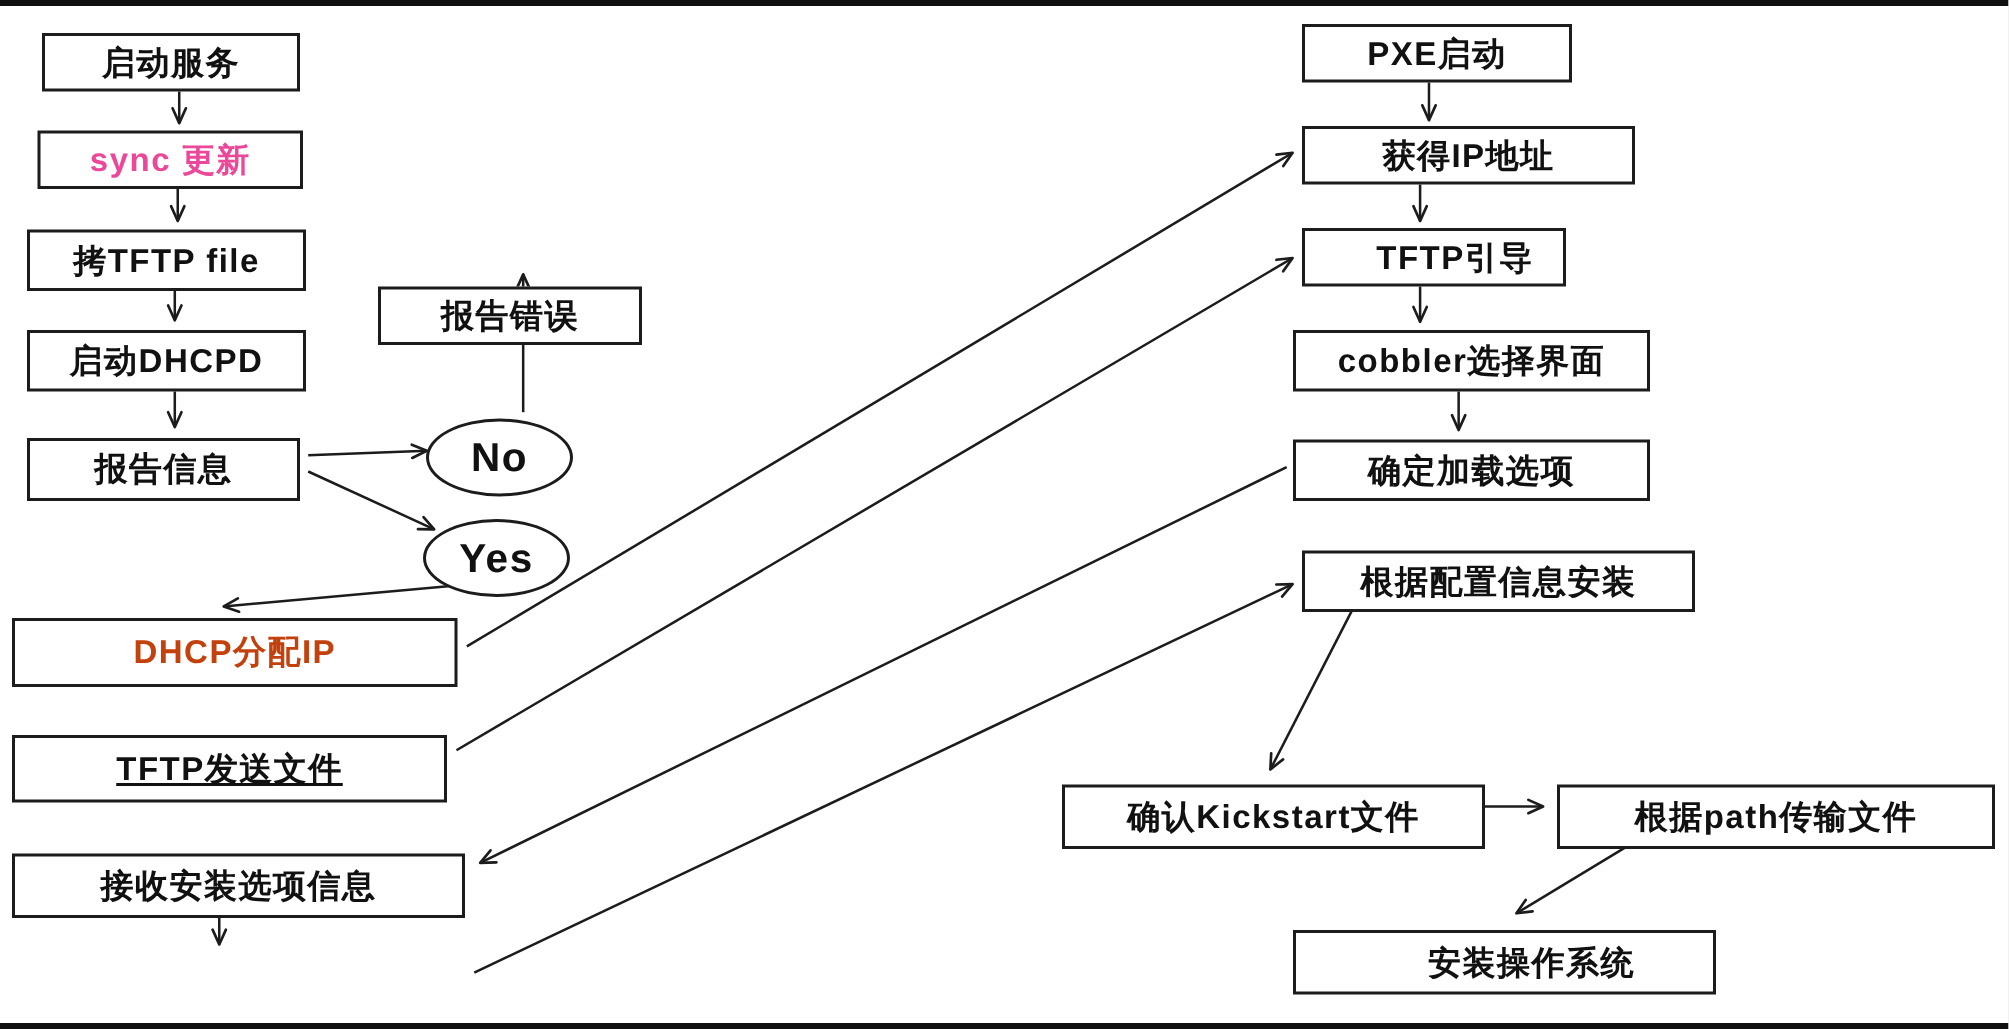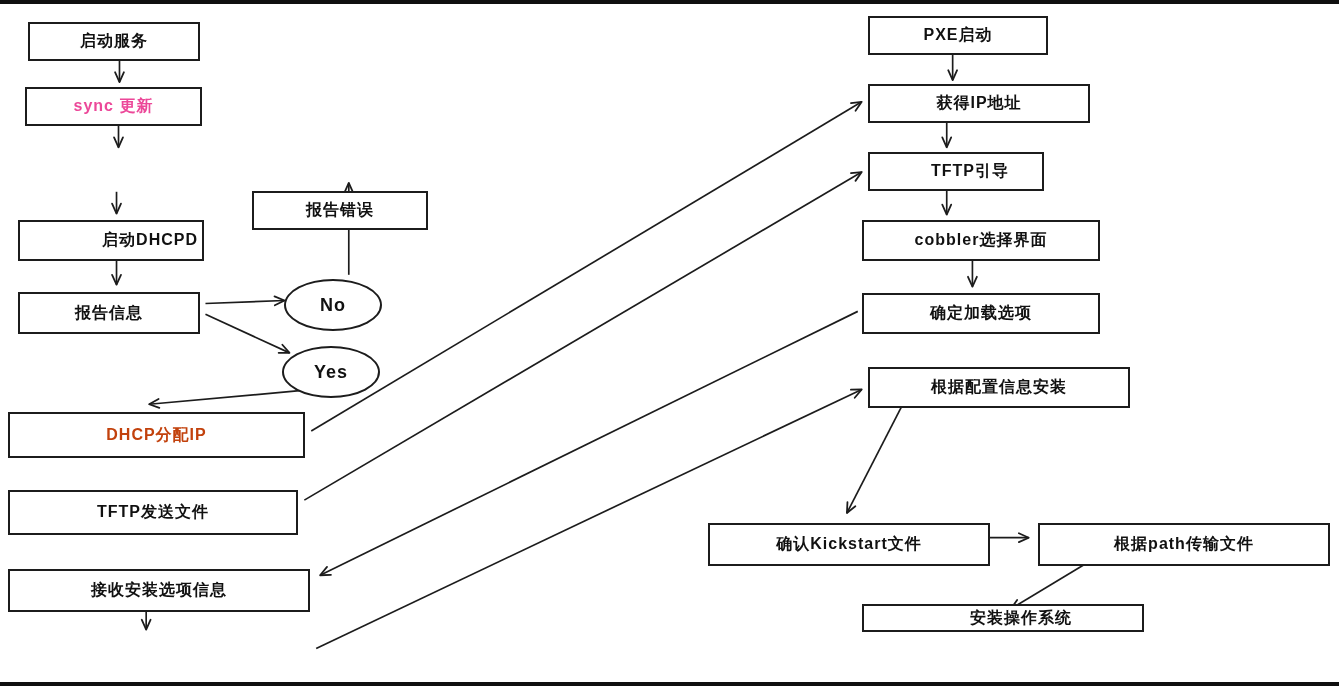--- a/index.html
+++ b/index.html
@@ -30,27 +30,27 @@
     position: absolute;
     box-sizing: border-box;
     background: #ffffff;
     border: 2px solid #1c1c1c;
     display: flex;
     align-items: center;
     justify-content: center;
     text-align: center;
     color: #111111;
     font-weight: bold;
-    font-size: 16px;
+    font-size: 22px;
     letter-spacing: 1px;
     white-space: nowrap;
   }
   .node.ellipse {
     border-radius: 50%;
-    font-size: 18px;
+    font-size: 27px;
     text-align: right;
   }
   .node-label {
     padding: 0 4px;
   }
 </style>
 </head>
 <body>
 
 <div class="stage">
@@ -83,39 +83,42 @@
         <line x1="1096" y1="563" x2="1015" y2="612" stroke="#1c1c1c" stroke-width="1.7" marker-end="url(#arrowhead)"></line>
       </g>
   </svg>
 
 <div class="node rect" style="left: 28px; top: 18px; width: 172px; height: 39px; border-color: rgb(28, 28, 28); background: rgb(255, 255, 255); color: rgb(17, 17, 17);">
       <span class="node-label">启动服务</span>
     </div>
     <div class="node rect" style="left: 25px; top: 83px; width: 177px; height: 39px; border-color: rgb(28, 28, 28); background: rgb(255, 255, 255); color: #ec4899;">
       <span class="node-label">sync 更新</span>
     </div>
-    <div class="node rect" style="left: 18px; top: 216px; width: 186px; height: 41px; border-color: rgb(28, 28, 28); background: rgb(255, 255, 255); color: rgb(17, 17, 17); justify-content: flex-end;">
+    <div class="node rect" style="left: 18px; top: 149px; width: 186px; height: 41px; border-color: rgb(28, 28, 28); background: rgb(255, 255, 255); color: rgb(17, 17, 17);">
+      <span class="node-label">拷TFTP file</span>
+    </div>
+    <div class="node rect" style="left: 18px; top: 216px; width: 186px; height: 41px; border-color: rgb(28, 28, 28); background: rgb(255, 255, 255); color: rgb(17, 17, 17);">
       <span class="node-label">启动DHCPD</span>
     </div>
     <div class="node rect" style="left: 18px; top: 288px; width: 182px; height: 42px; border-color: rgb(28, 28, 28); background: rgb(255, 255, 255); color: rgb(17, 17, 17);">
       <span class="node-label">报告信息</span>
     </div>
     <div class="node rect" style="left: 252px; top: 139px; width: 176px; height: 39px; border-color: rgb(28, 28, 28); background: rgb(255, 255, 255); color: rgb(17, 17, 17); margin-top: 48px;">
       <span class="node-label">报告错误</span>
     </div>
     <div class="node ellipse" style="left: 284px; top: 275px; width: 98px; height: 52px; border-color: rgb(28, 28, 28); background: rgb(255, 255, 255); color: rgb(17, 17, 17);">
       <span class="node-label">No</span>
     </div>
     <div class="node ellipse" style="left: 282px; top: 342px; width: 98px; height: 52px; border-color: rgb(28, 28, 28); background: rgb(255, 255, 255); color: rgb(17, 17, 17);">
       <span class="node-label">Yes</span>
     </div>
     <div class="node rect" style="left: 8px; top: 408px; width: 297px; height: 46px; border-color: rgb(28, 28, 28); background: rgb(255, 255, 255); color: #c2410c;">
       <span class="node-label">DHCP分配IP</span>
     </div>
-    <div class="node rect" style="left: 8px; top: 486px; width: 290px; height: 45px; border-color: rgb(28, 28, 28); background: rgb(255, 255, 255); color: rgb(17, 17, 17);">
+    <div class="node rect" style="left: 8px; top: 486px; width: 290px; height: 45px; border-color: rgb(28, 28, 28); background: rgb(255, 255, 255); color: rgb(17, 17, 17); text-decoration: underline;">
       <span class="node-label">TFTP发送文件</span>
     </div>
     <div class="node rect" style="left: 8px; top: 565px; width: 302px; height: 43px; border-color: rgb(28, 28, 28); background: rgb(255, 255, 255); color: rgb(17, 17, 17);">
       <span class="node-label">接收安装选项信息</span>
     </div>
     <div class="node rect" style="left: 868px; top: 12px; width: 180px; height: 39px; border-color: rgb(28, 28, 28); background: rgb(255, 255, 255); color: rgb(17, 17, 17);">
       <span class="node-label">PXE启动</span>
     </div>
     <div class="node rect" style="left: 868px; top: 80px; width: 222px; height: 39px; border-color: rgb(28, 28, 28); background: rgb(255, 255, 255); color: rgb(17, 17, 17);">
       <span class="node-label">获得IP地址</span>
@@ -131,16 +134,16 @@
     </div>
     <div class="node rect" style="left: 868px; top: 363px; width: 262px; height: 41px; border-color: rgb(28, 28, 28); background: rgb(255, 255, 255); color: rgb(17, 17, 17);">
       <span class="node-label">根据配置信息安装</span>
     </div>
     <div class="node rect" style="left: 708px; top: 519px; width: 282px; height: 43px; border-color: rgb(28, 28, 28); background: rgb(255, 255, 255); color: rgb(17, 17, 17);">
       <span class="node-label">确认Kickstart文件</span>
     </div>
     <div class="node rect" style="left: 1038px; top: 519px; width: 292px; height: 43px; border-color: rgb(28, 28, 28); background: rgb(255, 255, 255); color: rgb(17, 17, 17);">
       <span class="node-label">根据path传输文件</span>
     </div>
-    <div class="node rect" style="left: 862px; top: 600px; width: 282px; height: 28px; border-color: rgb(28, 28, 28); background: rgb(255, 255, 255); color: rgb(17, 17, 17); padding-left: 36px;">
+    <div class="node rect" style="left: 862px; top: 616px; width: 282px; height: 43px; border-color: rgb(28, 28, 28); background: rgb(255, 255, 255); color: rgb(17, 17, 17); padding-left: 36px;">
       <span class="node-label">安装操作系统</span>
     </div>
   </div>
 
 </body></html>

